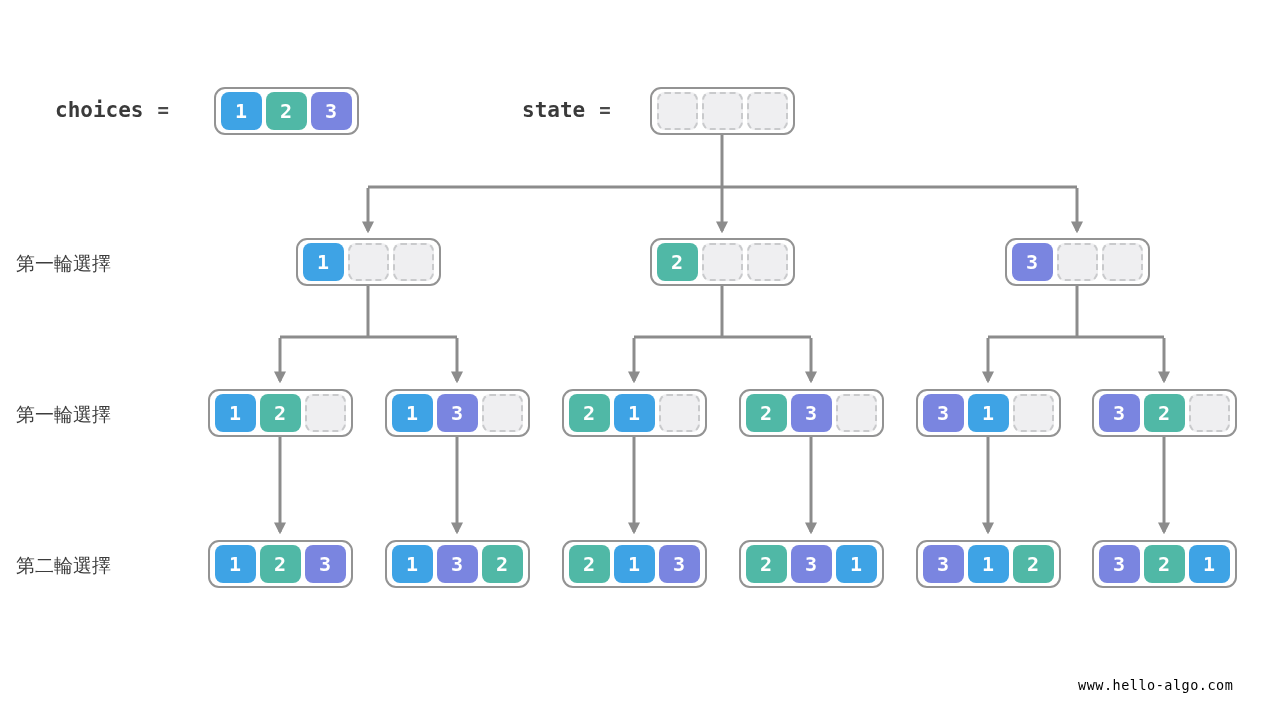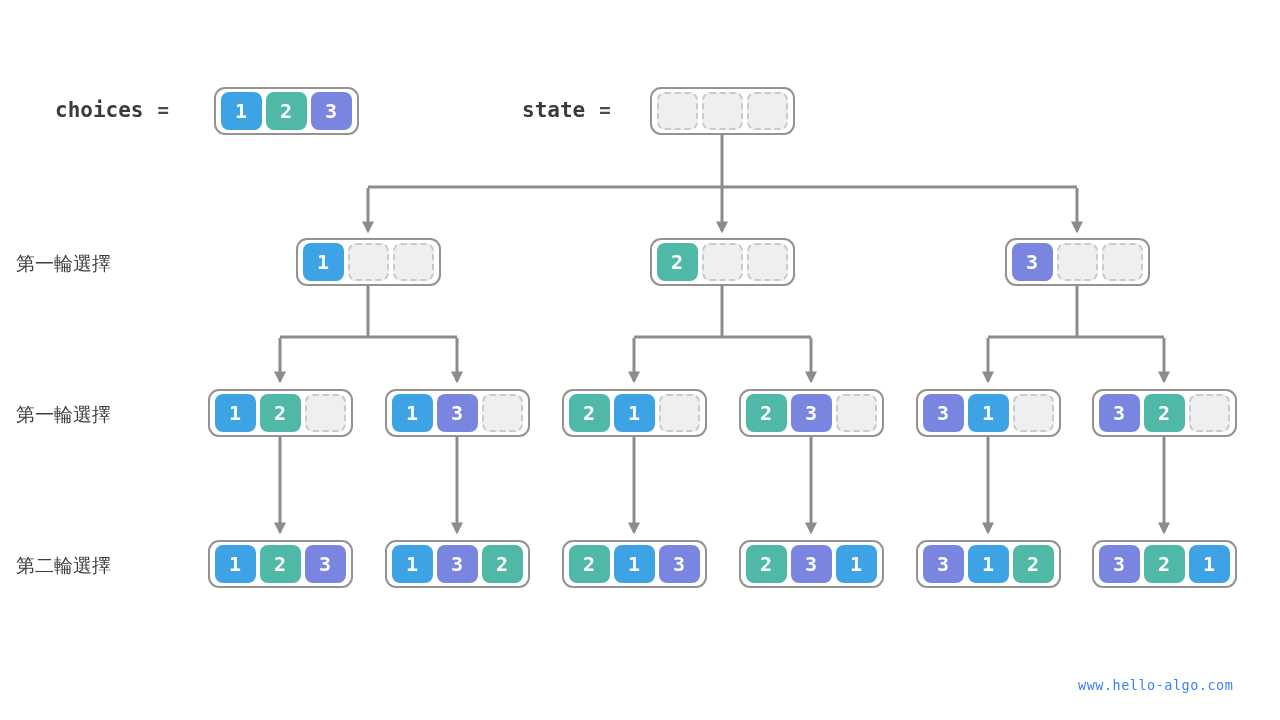--- a/index.html
+++ b/index.html
@@ -15,21 +15,21 @@
   .cellbox{position:absolute;width:145px;height:48px;box-sizing:border-box;
            background:#fff;border:2px solid #939393;border-radius:11px;
            display:flex;align-items:center;justify-content:center;gap:4px;}
   .cell{width:41px;height:38px;box-sizing:border-box;border-radius:8px;
         display:flex;align-items:center;justify-content:center;
         font-family:"DejaVu Sans Mono","Liberation Mono",monospace;
         font-weight:bold;font-size:20px;color:#ffffff;}
   .cell.empty{background:#efeff1;border:2px dashed #c9cacc;}
   .watermark{position:absolute;left:1078px;top:677px;
              font-family:"DejaVu Sans Mono","Liberation Mono",monospace;
-             font-size:13.5px;color:#3b82f6;letter-spacing:0.5px;}
+             font-size:13.5px;color:#000000;letter-spacing:0.5px;}
 </style>
 </head>
 <body>
 
 <div id="canvas">
 
   <svg id="wires" viewBox="0 0 1280 720" xmlns="http://www.w3.org/2000/svg">
     <defs>
       <marker id="arrow" viewBox="0 0 10 10" refX="8" refY="5" markerWidth="4" markerHeight="4" orient="auto">
         <path d="M0,0 L10,5 L0,10 z" fill="#8c8c8c"></path>

